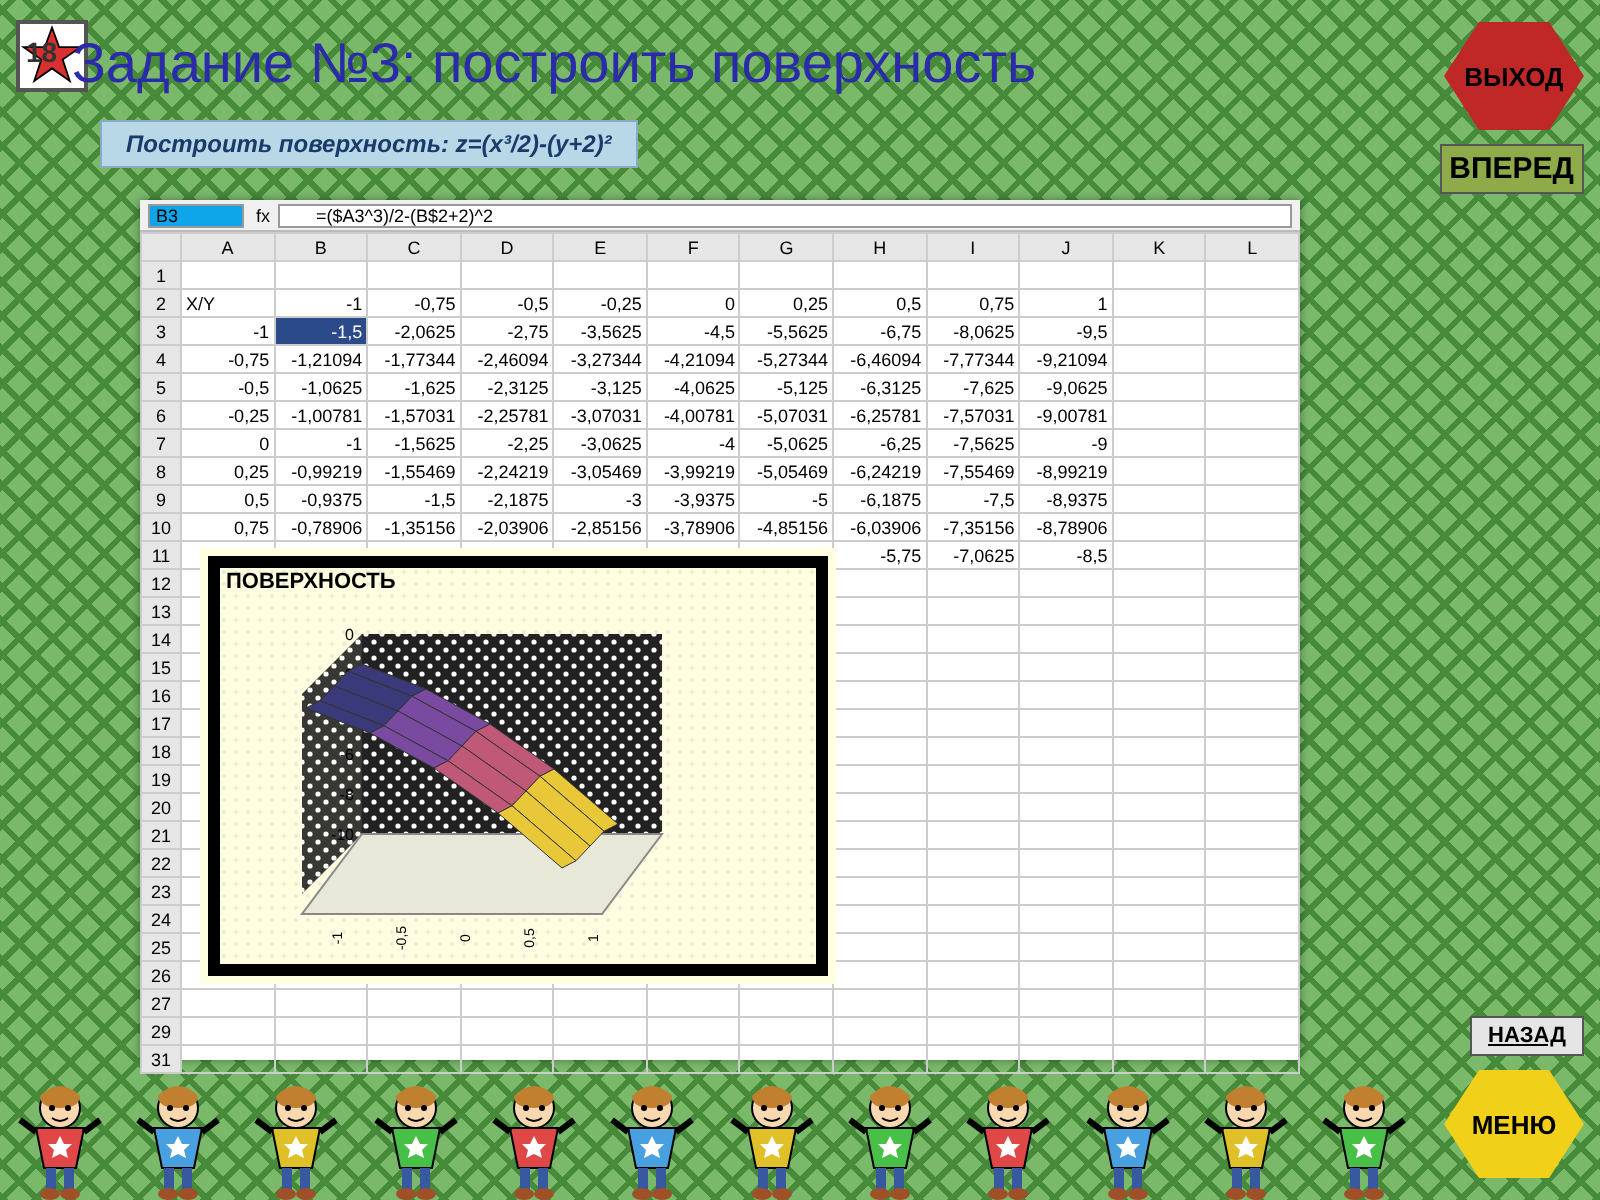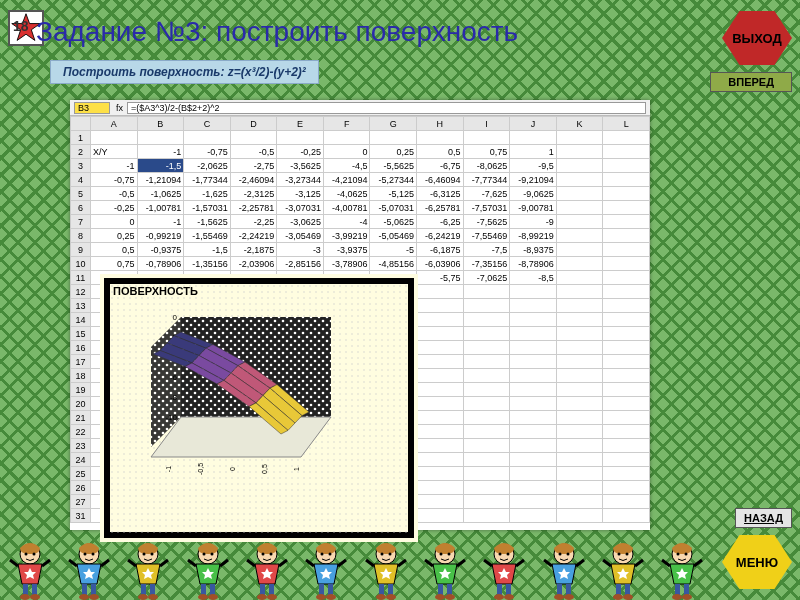--- a/index.html
+++ b/index.html
@@ -43,22 +43,22 @@
     background: #c02828;
     color: #000;
     display: flex; align-items: center; justify-content: center;
     font-size: 13px;
     clip-path: polygon(25% 5%,75% 5%,100% 50%,75% 95%,25% 95%,0% 50%);
     cursor: pointer;
   }
   .fwd-btn {
     top: 72px; right: 8px;
     background: #8faa48; color: #000;
-    font-size: 11px;
-    padding: 3px 17px;
+    font-size: 15px;
+    padding: 3px 4px;
     border: 1px solid #555;
     cursor: pointer;
   }
   .back-btn {
     bottom: 72px; right: 8px;
     background: #e5e5e5; color: #000;
     font-size: 11px;
     padding: 3px 8px;
     border: 1px solid #555;
     cursor: pointer;
@@ -95,41 +95,41 @@
     background: #fff;
     z-index: 2;
     font-size: 9px;
     box-shadow: 0 0 4px rgba(0,0,0,.4);
   }
   .formula-bar {
     display: flex; align-items: center;
     background: #f0f0f0; border-bottom: 1px solid #bbb;
     height: 16px; padding: 0 4px; font-size: 9px;
   }
-  .formula-bar .cell-ref { width: 36px; border: 1px solid #999; background: #fde047; padding: 0 3px; margin-right: 6px; }
+  .formula-bar .cell-ref { width: 48px; border: 1px solid #999; background: #0ea5e9; padding: 0 3px; margin-right: 6px; }
   .formula-bar .fx { margin-right: 4px; }
-  .formula-bar .formula { flex: 1; border: 1px solid #999; background: #fff; padding: 0 3px; }
+  .formula-bar .formula { flex: 1; border: 1px solid #999; background: #fff; padding: 0 18px; }
 
   table.grid { border-collapse: collapse; width: 100%; table-layout: fixed; }
   table.grid th, table.grid td {
     border: 1px solid #ccc;
     height: 14px; padding: 0 2px;
     text-align: right; font-size: 9px;
     overflow: hidden; white-space: nowrap;
   }
   table.grid th { background: #e6e6e6; text-align: center; font-weight: normal; }
   table.grid th.rowhdr { width: 20px; }
   table.grid td.sel { background: #2a4a8a; color: #fff; }
   table.grid td.txt { text-align: left; }
   table.grid tbody tr td:first-child { background: #e6e6e6; text-align: center; }
 
   .chart-box {
     position: absolute;
     top: 178px; left: 34px;
-    width: 310px; height: 260px;
+    width: 310px; height: 210px;
     background: #fffde0;
     border: 1px solid #000;
     box-shadow: 0 0 0 4px #fffde0, 0 0 0 5px #000 inset;
   }
   .chart-box::before {
     content:""; position:absolute; inset:4px;
     background-image: radial-gradient(#ccc 1px, transparent 1px);
     background-size: 6px 6px;
     opacity:.35;
   }
@@ -581,20 +581,35 @@
           <td></td>
           <td></td>
           <td></td>
           <td></td>
           <td></td>
           <td></td>
           <td></td>
         </tr>
         <tr>
           <td>27</td>
+          <td></td>
+          <td></td>
+          <td></td>
+          <td></td>
+          <td></td>
+          <td></td>
+          <td></td>
+          <td></td>
+          <td></td>
+          <td></td>
+          <td></td>
+          <td></td>
+        </tr>
+        <tr>
+          <td>29</td>
           <td></td>
           <td></td>
           <td></td>
           <td></td>
           <td></td>
           <td></td>
           <td></td>
           <td></td>
           <td></td>
           <td></td>

